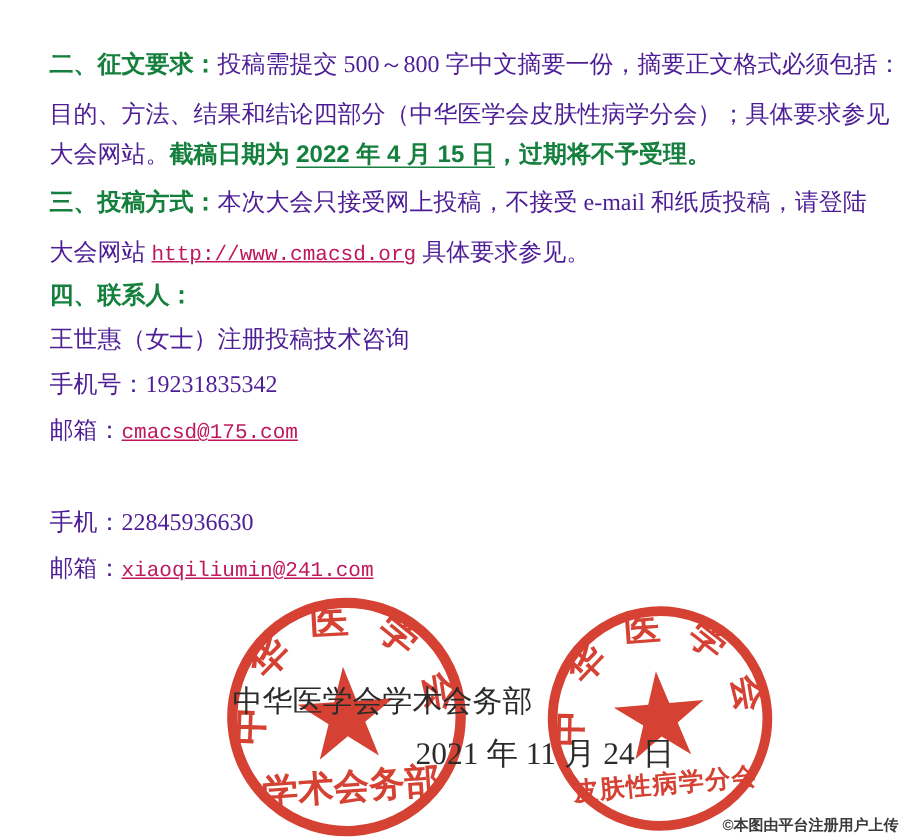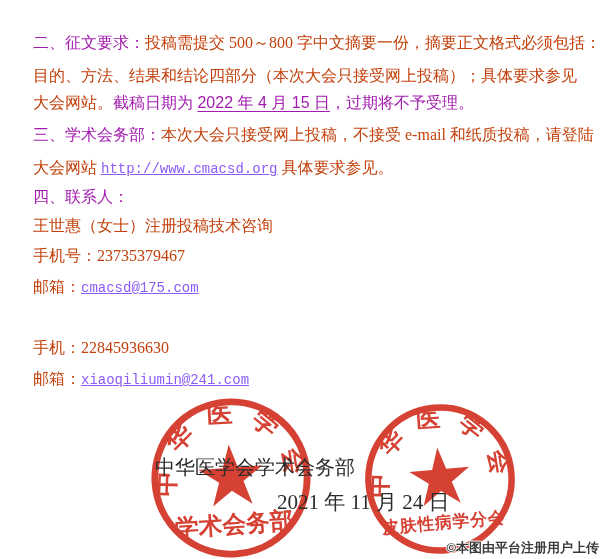--- a/index.html
+++ b/index.html
@@ -4,26 +4,26 @@
 <style>
   html,body { margin:0; padding:0; background:#fff; }
   .page {
     position:relative; width:601px; height:559px; background:#ffffff;
     overflow:hidden; font-family:"Liberation Serif", serif;
   }
   .line {
     position:absolute; left:33px; width:548px; height:22px;
     font-size:16px; color:#333; white-space:nowrap;
   }
-  .t { font-family:"Liberation Serif", serif; color:#c2410c; }
-  .b { font-family:"Liberation Sans", sans-serif; font-weight:normal; color:#a21caf; }
+  .t { font-family:"Liberation Serif", serif; color:#4c1d95; }
+  .b { font-family:"Liberation Sans", sans-serif; font-weight:bold; color:#15803d; }
   .u { text-decoration:underline; text-underline-offset:3px; }
   .lnk {
     font-family:"Liberation Mono", monospace; font-size:14px;
-    color:#8b5cf6; text-decoration:underline; cursor:pointer;
+    color:#be185d; text-decoration:underline; cursor:pointer;
   }
   .orgline {
     position:absolute; z-index:3; font-size:20px; color:#2b2b2b;
     white-space:nowrap; font-family:"Liberation Serif", serif;
   }
   .dateline {
     position:absolute; z-index:3; font-size:21px; color:#2b2b2b;
     white-space:nowrap; font-family:"Liberation Serif", serif;
   }
   .seal { position:absolute; z-index:1; opacity:0.93; }
@@ -37,56 +37,56 @@
     font-family:"Liberation Serif", serif; font-weight:bold;
     font-size:24px; text-anchor:middle;
   }
   .seal-bottom-r {
     font-family:"Liberation Serif", serif; font-weight:bold;
     font-size:18px; text-anchor:middle; letter-spacing:1px;
   }
   .watermark {
     position:absolute; right:2px; bottom:2px; z-index:4;
     font-family:"Liberation Sans", sans-serif; font-weight:bold;
-    font-size:13px; color:#3a3a3a;
+    font-size:10px; color:#3a3a3a;
     text-shadow:-1px 0 #fff, 1px 0 #fff, 0 -1px #fff, 0 1px #fff;
     white-space:nowrap;
   }
 </style>
 </head>
 <body>
 
 <div class="page">
 
   <div class="line" style="top:33px">
     <span class="b">二、征文要求：</span><span class="t">投稿需提交 500～800 字中文摘要一份，摘要正文格式必须包括：</span>
   </div>
   <div class="line" style="top:66px">
-    <span class="t">目的、方法、结果和结论四部分（本次大会只接受网上投稿）；具体要求参见</span>
+    <span class="t">目的、方法、结果和结论四部分（中华医学会皮肤性病学分会）；具体要求参见</span>
   </div>
   <div class="line" style="top:93px">
     <span class="t">大会网站。</span><span class="b">截稿日期为 </span><span class="b u">2022 年 4 月 15 日</span><span class="b">，过期将不予受理。</span>
   </div>
 
   <div class="line" style="top:125px">
-    <span class="b">三、学术会务部：</span><span class="t">本次大会只接受网上投稿，不接受 e-mail 和纸质投稿，请登陆</span>
+    <span class="b">三、投稿方式：</span><span class="t">本次大会只接受网上投稿，不接受 e-mail 和纸质投稿，请登陆</span>
   </div>
   <div class="line" style="top:158px">
     <span class="t">大会网站 </span><a class="lnk">http://www.cmacsd.org</a><span class="t"> 具体要求参见。</span>
   </div>
 
   <div class="line" style="top:216px">
     <span class="t">王世惠（女士）注册投稿技术咨询</span>
   </div>
 
   <div class="line" style="top:187px">
     <span class="b">四、联系人：</span>
   </div>
   <div class="line" style="top:246px">
-    <span class="t">手机号：</span><span class="t">23735379467</span>
+    <span class="t">手机号：</span><span class="t">19231835342</span>
   </div>
   <div class="line" style="top:277px">
     <span class="t">邮箱：</span><a class="lnk">cmacsd@175.com</a>
   </div>
 
   <div class="line" style="top:338px">
     <span class="t">手机：</span><span class="t">22845936630</span>
   </div>
   <div class="line" style="top:369px">
     <span class="t">邮箱：</span><a class="lnk">xiaoqiliumin@241.com</a>

